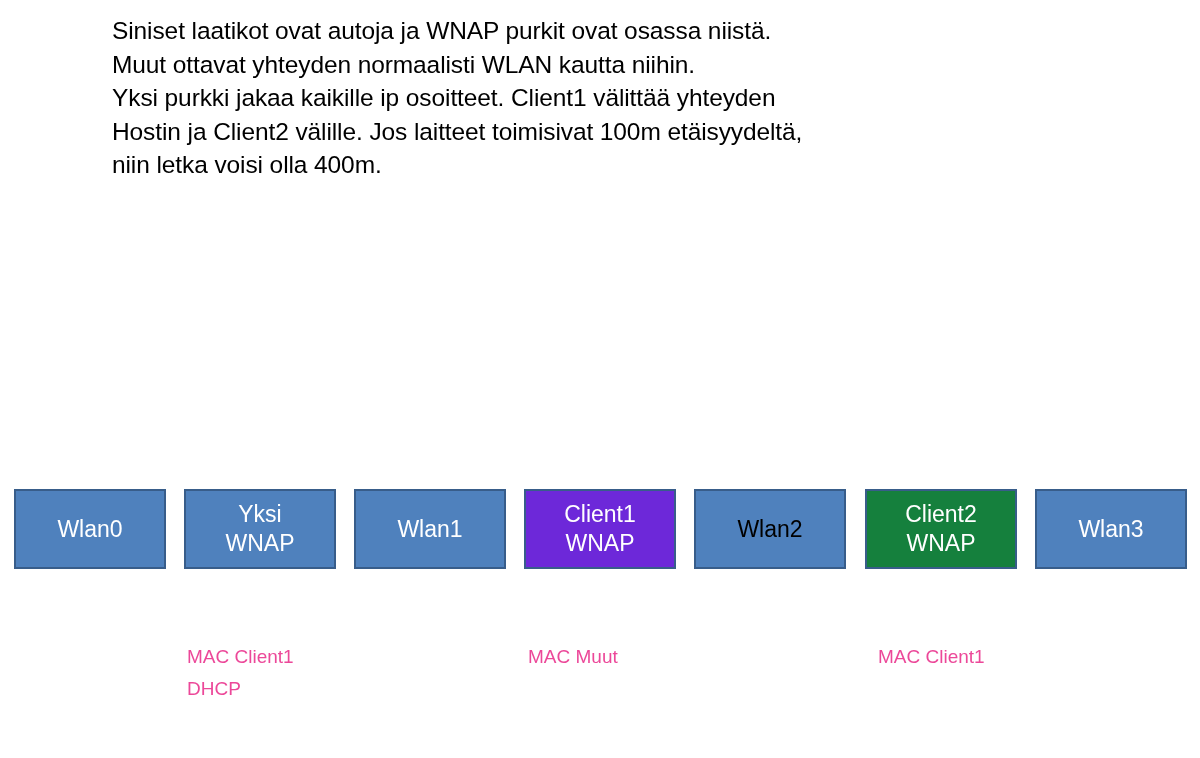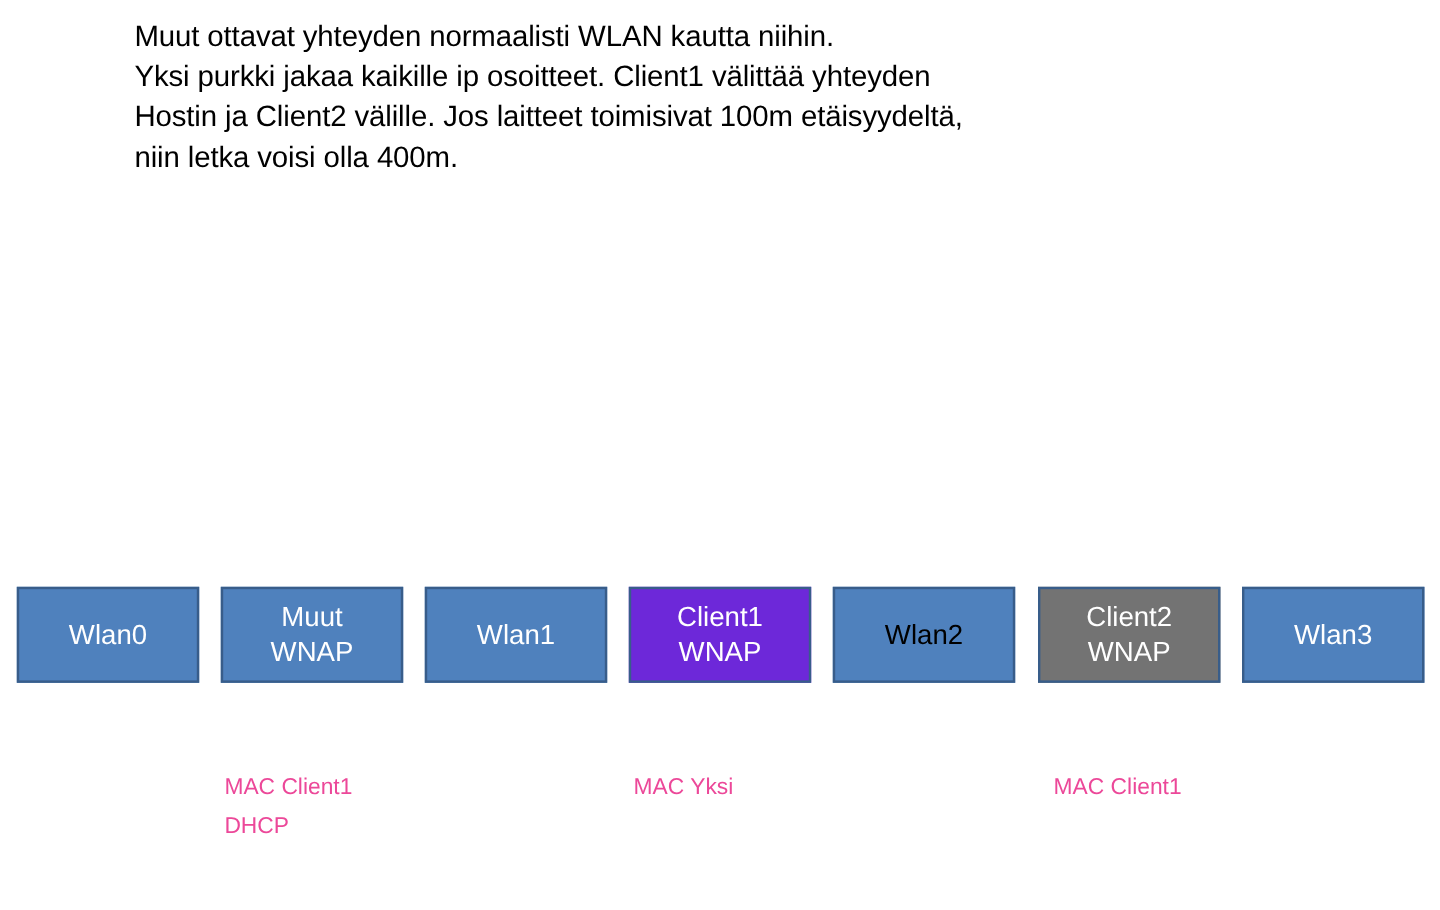--- a/index.html
+++ b/index.html
@@ -72,65 +72,66 @@
     white-space: nowrap;
   }
   .caption-group .caption-line {
     display: block;
   }
 </style>
 </head>
 <body style="background: rgb(255, 255, 255); width: 1200px; height: 758px;">
 
 <div id="description">
+  <span class="desc-line">Siniset laatikot ovat autoja ja WNAP purkit ovat osassa niistä.</span>
   <span class="desc-line">Muut ottavat yhteyden normaalisti WLAN kautta niihin.</span>
   <span class="desc-line">Yksi purkki jakaa kaikille ip osoitteet. Client1 välittää yhteyden</span>
   <span class="desc-line">Hostin ja Client2 välille. Jos laitteet toimisivat 100m etäisyydeltä,</span>
   <span class="desc-line">niin letka voisi olla 400m.</span>
 </div>
 
 <div id="box-row">
 
   <div class="node-box" id="box-wlan0" style="left: 14px; width: 152px; background: rgb(79, 129, 189); border-color: rgb(56, 93, 138); color: rgb(255, 255, 255);">
     <span class="box-line">Wlan0</span>
   </div>
 
   <div class="node-box" id="box-host" style="left: 184px; width: 152px; background: rgb(79, 129, 189); border-color: rgb(56, 93, 138); color: rgb(255, 255, 255);">
-    <span class="box-line">Muut</span>
+    <span class="box-line">Yksi</span>
     <span class="box-line">WNAP</span>
   </div>
 
   <div class="node-box" id="box-wlan1" style="left: 354px; width: 152px; background: rgb(79, 129, 189); border-color: rgb(56, 93, 138); color: rgb(255, 255, 255);">
     <span class="box-line">Wlan1</span>
   </div>
 
   <div class="node-box" id="box-client1" style="left: 524px; width: 152px; background: #6d28d9; border-color: rgb(56, 93, 138); color: rgb(255, 255, 255);">
     <span class="box-line">Client1</span>
     <span class="box-line">WNAP</span>
   </div>
 
   <div class="node-box" id="box-wlan2" style="left: 694px; width: 152px; background: rgb(79, 129, 189); border-color: rgb(56, 93, 138); color: #000000;">
     <span class="box-line">Wlan2</span>
   </div>
 
-  <div class="node-box" id="box-client2" style="left: 865px; width: 152px; background: #737373; border-color: rgb(56, 93, 138); color: rgb(255, 255, 255);">
+  <div class="node-box" id="box-client2" style="left: 865px; width: 152px; background: #15803d; border-color: rgb(56, 93, 138); color: rgb(255, 255, 255);">
     <span class="box-line">Client2</span>
     <span class="box-line">WNAP</span>
   </div>
 
   <div class="node-box" id="box-wlan3" style="left: 1035px; width: 152px; background: rgb(79, 129, 189); border-color: rgb(56, 93, 138); color: #ffffff;">
     <span class="box-line">Wlan3</span>
   </div>
 
 </div>
 
 <div class="caption-group" id="caption-host" style="left: 187px; top: 641px;">
   <span class="caption-line">MAC Client1</span>
   <span class="caption-line">DHCP</span>
 </div>
 
 <div class="caption-group" id="caption-client1" style="left: 528px; top: 641px;">
-  <span class="caption-line">MAC Yksi</span>
+  <span class="caption-line">MAC Muut</span>
 </div>
 
 <div class="caption-group" id="caption-client2" style="left: 878px; top: 641px;">
   <span class="caption-line">MAC Client1</span>
 </div>
 
 </body></html>

